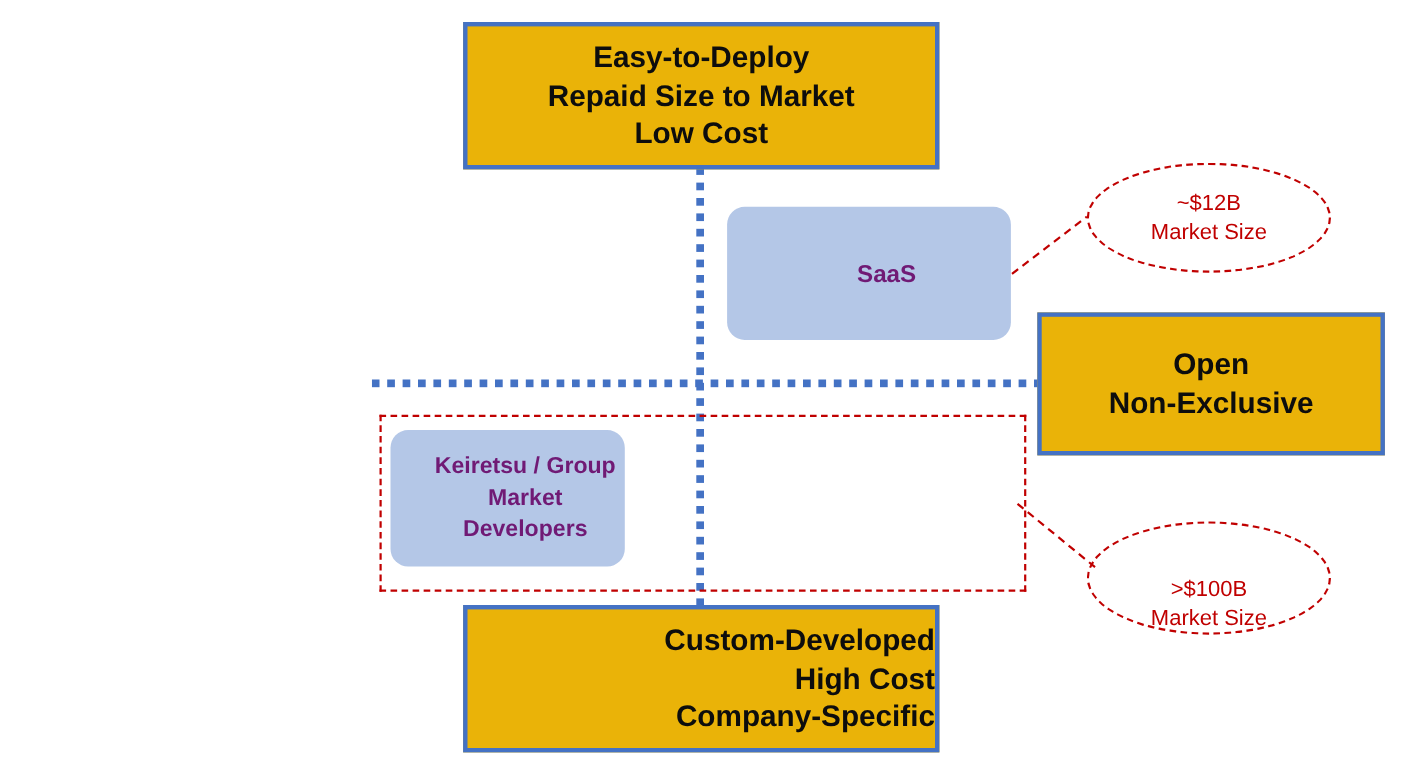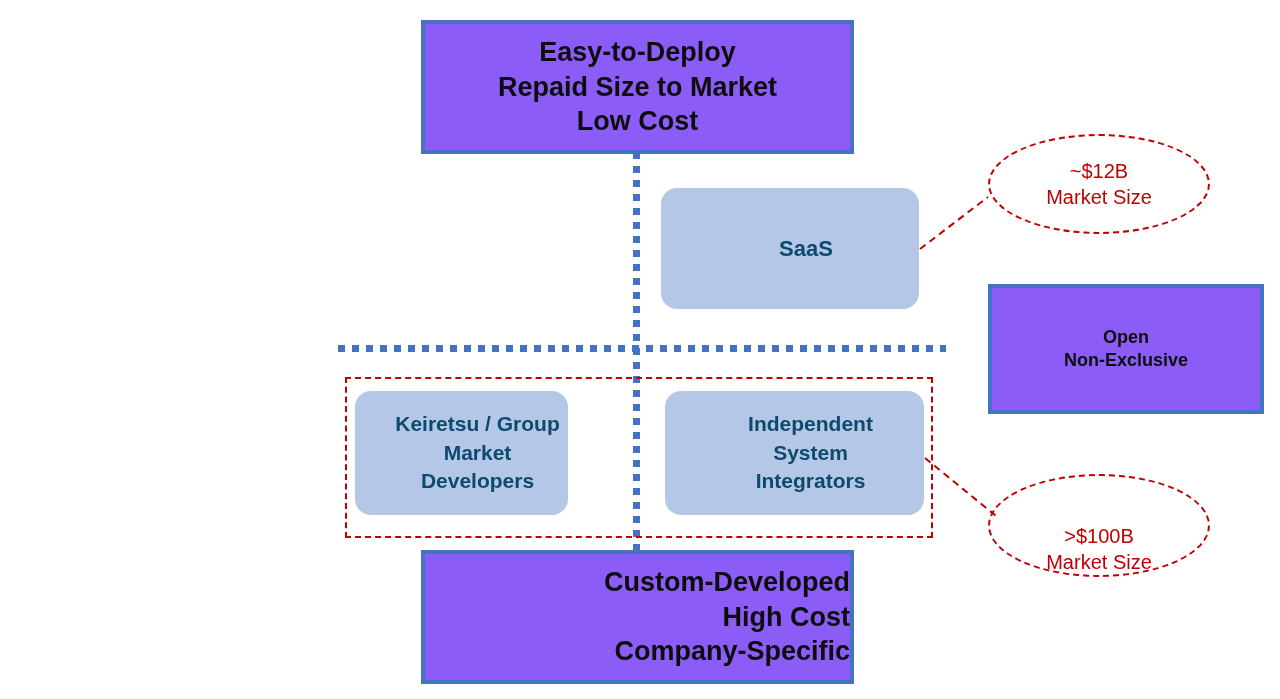--- a/index.html
+++ b/index.html
@@ -15,54 +15,54 @@
     width: 1280px;
     height: 699px;
     background: #ffffff;
     overflow: hidden;
   }
 
   
   .axis-box {
     position: absolute;
     box-sizing: border-box;
-    background: #8b5cf6;
+    background: #eab308;
     border: 4px solid #4472C4;
     display: flex;
     flex-direction: column;
     align-items: center;
     justify-content: center;
     text-align: center;
     color: #0d0d0d;
     font-weight: bold;
     z-index: 6;
   }
   .axis-box .line {
     display: block;
     white-space: nowrap;
     line-height: 1.28;
   }
 
   #box-top      { left: 421px; top: 20px;  width: 433px; height: 134px; font-size: 27px; }
   #box-bottom   { left: 421px; top: 550px; width: 433px; height: 134px; font-size: 27px; align-items: flex-end; }
   #box-left     { left: 22px;  top: 284px; width: 316px; height: 130px; font-size: 27px; }
-  #box-right    { left: 943px; top: 284px; width: 276px; height: 130px; font-size: 18px; margin-left: 45px; }
+  #box-right    { left: 943px; top: 284px; width: 316px; height: 130px; font-size: 27px; }
 
   
   .card {
     position: absolute;
     box-sizing: border-box;
     background: #B4C7E7;
     border-radius: 16px;
     display: flex;
     flex-direction: column;
     align-items: center;
     justify-content: center;
     text-align: center;
-    color: #0c4a6e;
+    color: #701a75;
     font-weight: bold;
     font-size: 21px;
     z-index: 5;
     padding-left: 32px;
   }
   .card .line { display: block; line-height: 1.35; white-space: nowrap; }
 
   #card-saas        { left: 661px; top: 188px; width: 258px; height: 121px; font-size: 22px; }
   #card-keiretsu    { left: 355px; top: 391px; width: 213px; height: 124px; }
   #card-integrators { left: 665px; top: 391px; width: 259px; height: 124px; }
@@ -114,21 +114,21 @@
     align-items: center;
     justify-content: center;
     text-align: center;
     color: #C00000;
     font-size: 20px;
     z-index: 7;
     background: transparent;
   }
   .callout .line { display: block; line-height: 1.3; white-space: nowrap; }
 
-  #callout-saas   { left: 988px; top: 134px; width: 222px; height: 100px; }
+  #callout-saas   { left: 988px; top: 148px; width: 222px; height: 100px; }
   #callout-custom { left: 988px; top: 474px; width: 222px; height: 103px; justify-content: flex-end; }
 
   
   #leaders {
     position: absolute;
     left: 0;
     top: 0;
     width: 1280px;
     height: 699px;
     z-index: 6;
@@ -173,25 +173,20 @@
   <div class="card" id="card-saas">
     <span class="line">SaaS</span>
   </div>
 
   <div class="card" id="card-keiretsu">
     <span class="line">Keiretsu / Group</span>
     <span class="line">Market</span>
     <span class="line">Developers</span>
   </div>
 
-  <div class="card" id="card-integrators">
-    <span class="line">Independent</span>
-    <span class="line">System</span>
-    <span class="line">Integrators</span>
-  </div>
 
   <div class="callout" id="callout-saas">
     <span class="line">~$12B</span>
     <span class="line">Market Size</span>
   </div>
 
   <div class="callout" id="callout-custom">
     <span class="line">&gt;$100B</span>
     <span class="line">Market Size</span>
   </div>

